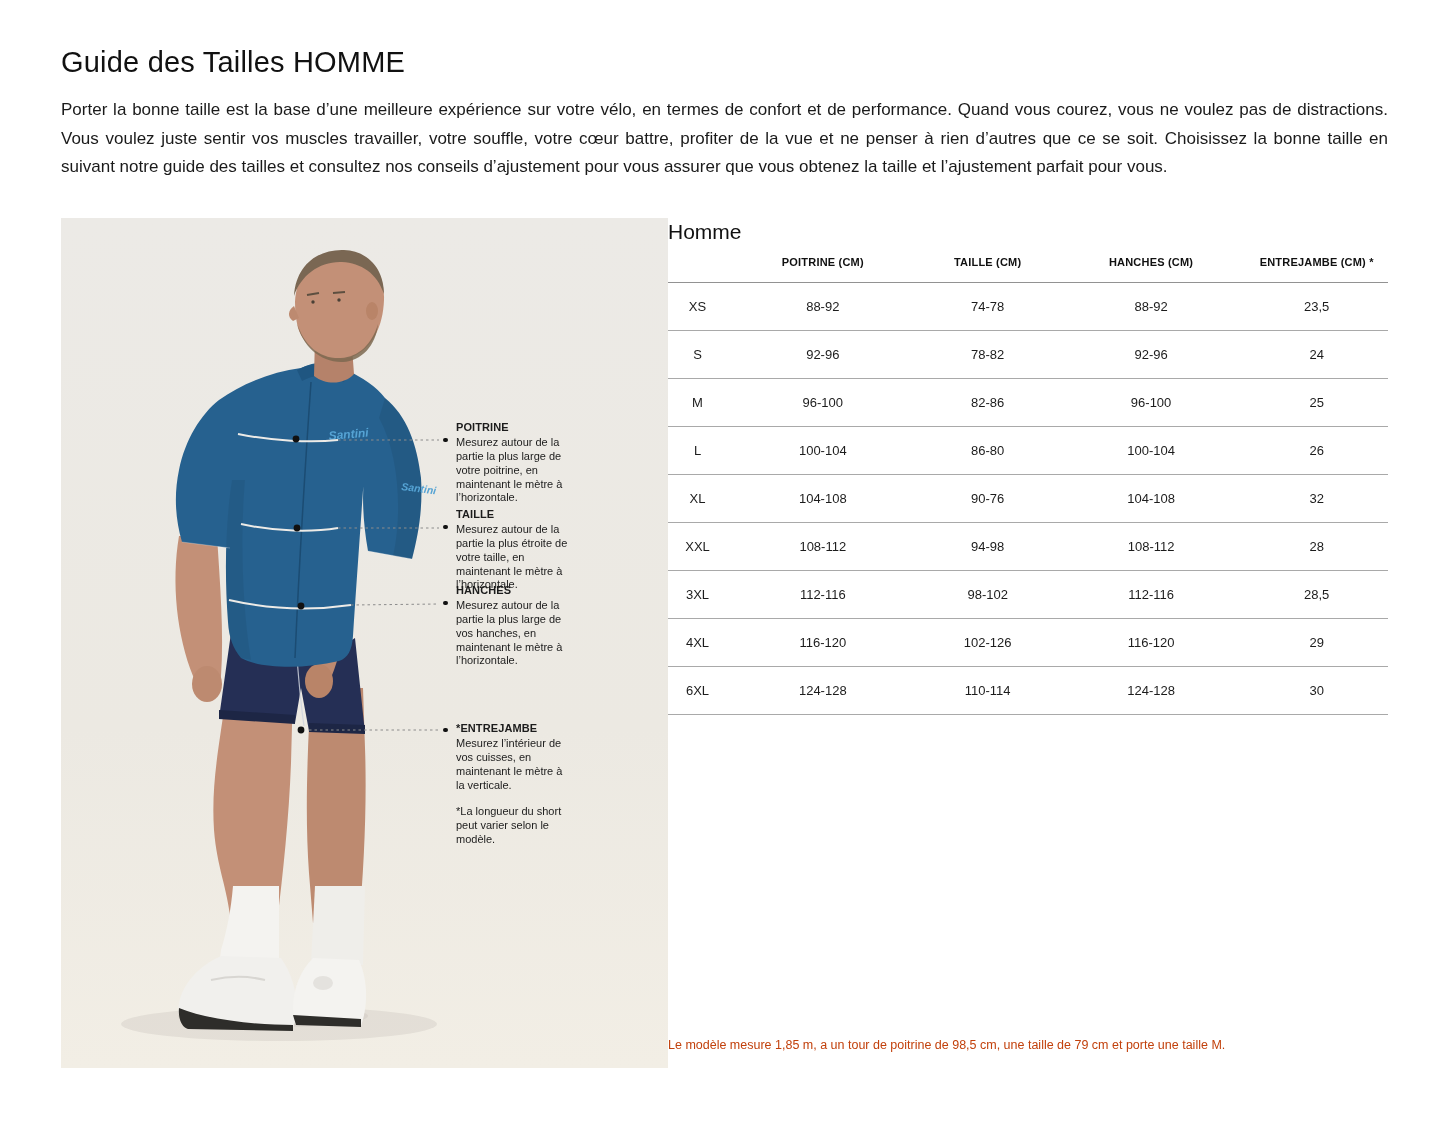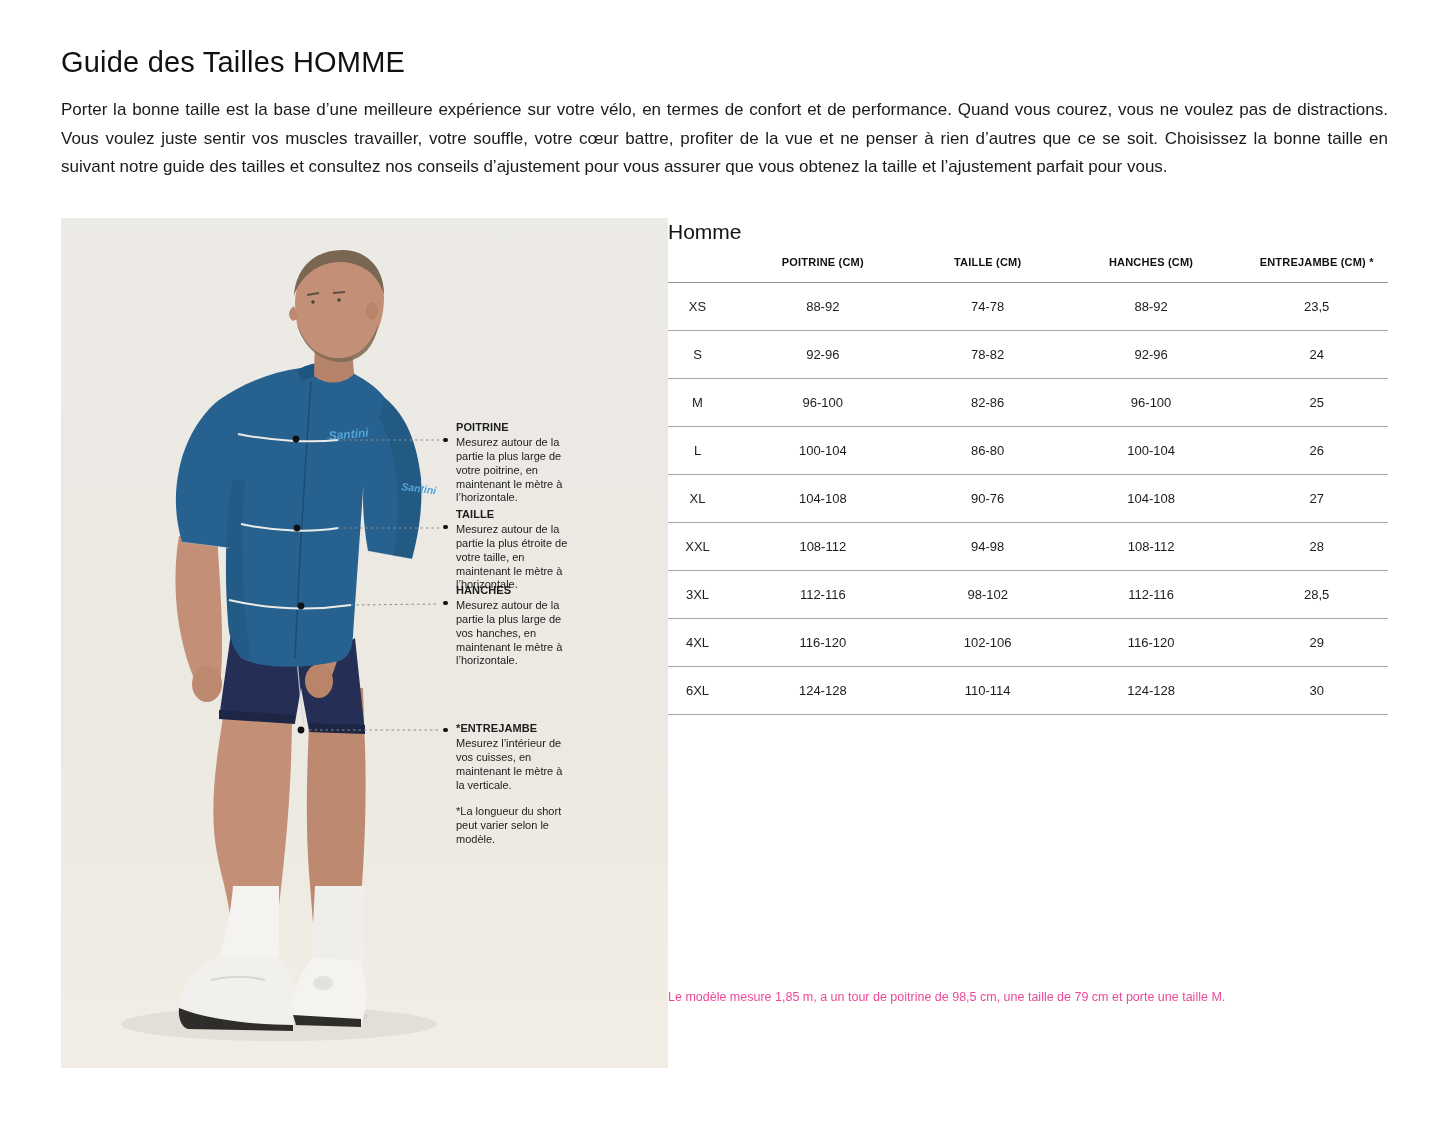--- a/index.html
+++ b/index.html
@@ -26,21 +26,21 @@
 
   
   .table-col { position:relative; flex:1; padding-top:2px; height:850px; }
   .section-title { font-size:21px; font-weight:500; color:#111; margin-bottom:4px; }
 
   table.size-table { width:100%; border-collapse:collapse; table-layout:fixed; }
   .size-table th { font-size:11px; font-weight:700; letter-spacing:.2px; text-align:center;
                    padding:8px 0 14px; border-bottom:1px solid #929292; color:#111; white-space:nowrap; }
   .size-table td { font-size:13px; text-align:center; height:48px; border-bottom:1px solid #a9a9a9;
                    color:#1c1c1c; white-space:nowrap; }
-  .table-note { position:absolute; left:0; top:772px; font-size:12.5px; color:#ec4899; }
+  .table-note { position:absolute; left:0; top:820px; font-size:12.5px; color:#c2410c; }
 </style>
 </head>
 <body>
 
 <div class="page" data-name="size-guide-page">
 
   <h1 data-name="page-title">Guide des Tailles HOMME</h1>
   <p class="intro" data-name="intro-paragraph">Porter la bonne taille est la base d’une meilleure expérience sur votre vélo, en termes de confort et de performance. Quand vous courez, vous ne voulez pas de distractions. Vous voulez juste sentir vos muscles travailler, votre souffle, votre cœur battre, profiter de la vue et ne penser à rien d’autres que ce se soit. Choisissez la bonne taille en suivant notre guide des tailles et consultez nos conseils d’ajustement pour vous assurer que vous obtenez la taille et l’ajustement parfait pour vous.</p>
 
   <div class="main-row" data-name="content-row">
@@ -190,40 +190,40 @@
             <td data-name="poitrine-cell">100-104</td>
             <td data-name="taille-cell">86-80</td>
             <td data-name="hanches-cell">100-104</td>
             <td data-name="entrejambe-cell">26</td>
           </tr>
           <tr data-name="table-row">
             <td data-name="size-cell">XL</td>
             <td data-name="poitrine-cell">104-108</td>
             <td data-name="taille-cell">90-76</td>
             <td data-name="hanches-cell">104-108</td>
-            <td data-name="entrejambe-cell">27</td>
+            <td data-name="entrejambe-cell">32</td>
           </tr>
           <tr data-name="table-row">
             <td data-name="size-cell">XXL</td>
             <td data-name="poitrine-cell">108-112</td>
             <td data-name="taille-cell">94-98</td>
             <td data-name="hanches-cell">108-112</td>
             <td data-name="entrejambe-cell">28</td>
           </tr>
           <tr data-name="table-row">
             <td data-name="size-cell">3XL</td>
             <td data-name="poitrine-cell">112-116</td>
             <td data-name="taille-cell">98-102</td>
             <td data-name="hanches-cell">112-116</td>
             <td data-name="entrejambe-cell">28,5</td>
           </tr>
           <tr data-name="table-row">
             <td data-name="size-cell">4XL</td>
             <td data-name="poitrine-cell">116-120</td>
-            <td data-name="taille-cell">102-106</td>
+            <td data-name="taille-cell">102-126</td>
             <td data-name="hanches-cell">116-120</td>
             <td data-name="entrejambe-cell">29</td>
           </tr>
           <tr data-name="table-row">
             <td data-name="size-cell">6XL</td>
             <td data-name="poitrine-cell">124-128</td>
             <td data-name="taille-cell">110-114</td>
             <td data-name="hanches-cell">124-128</td>
             <td data-name="entrejambe-cell">30</td>
           </tr>

